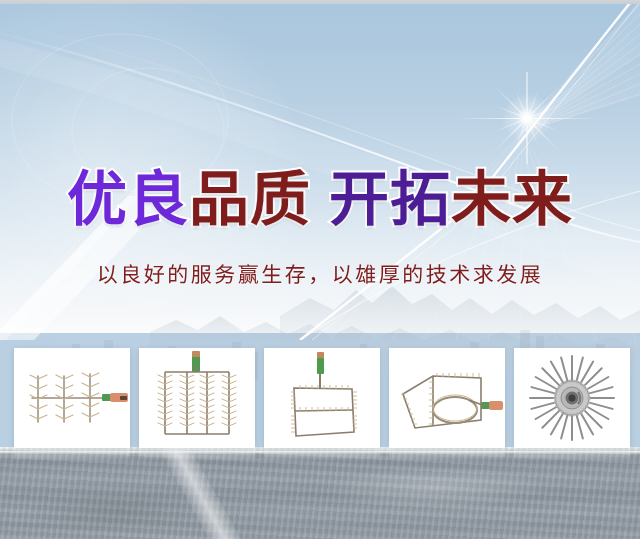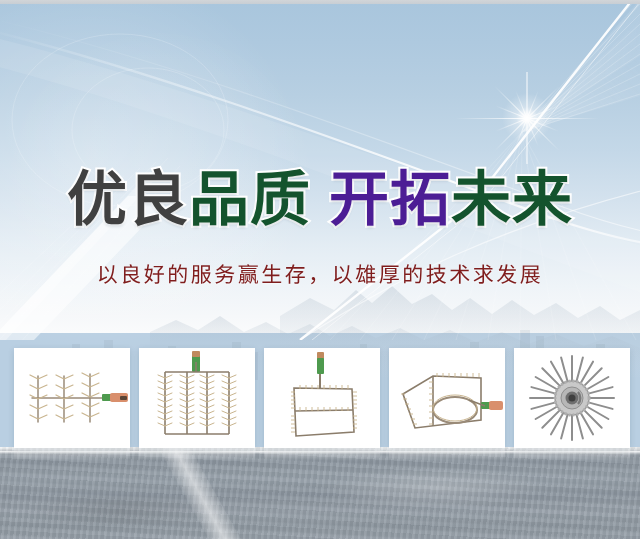--- a/index.html
+++ b/index.html
@@ -123,22 +123,22 @@
     white-space: nowrap;
     z-index: 12;
   }
   .headline span {
     -webkit-text-stroke: 4px #ffffff;
     paint-order: stroke fill;
     text-shadow:
       0 0 2px rgba(255,255,255,0.9),
       0 2px 3px rgba(70,90,110,0.22);
   }
-  .hl-blue   { color: #404040; }
-  .hl-dark   { color: #14532d; }
+  .hl-blue   { color: #6d28d9; }
+  .hl-dark   { color: #7f1d1d; }
   .hl-orange { color: #4c1d95; }
   .hl-gap    { display: inline-block; width: 18px; }
 
   
   .subtitle {
     position: absolute;
     left: 0; top: 258px;
     width: 640px;
     text-align: center;
     font-family: "DejaVu Sans", "Liberation Sans", sans-serif;

